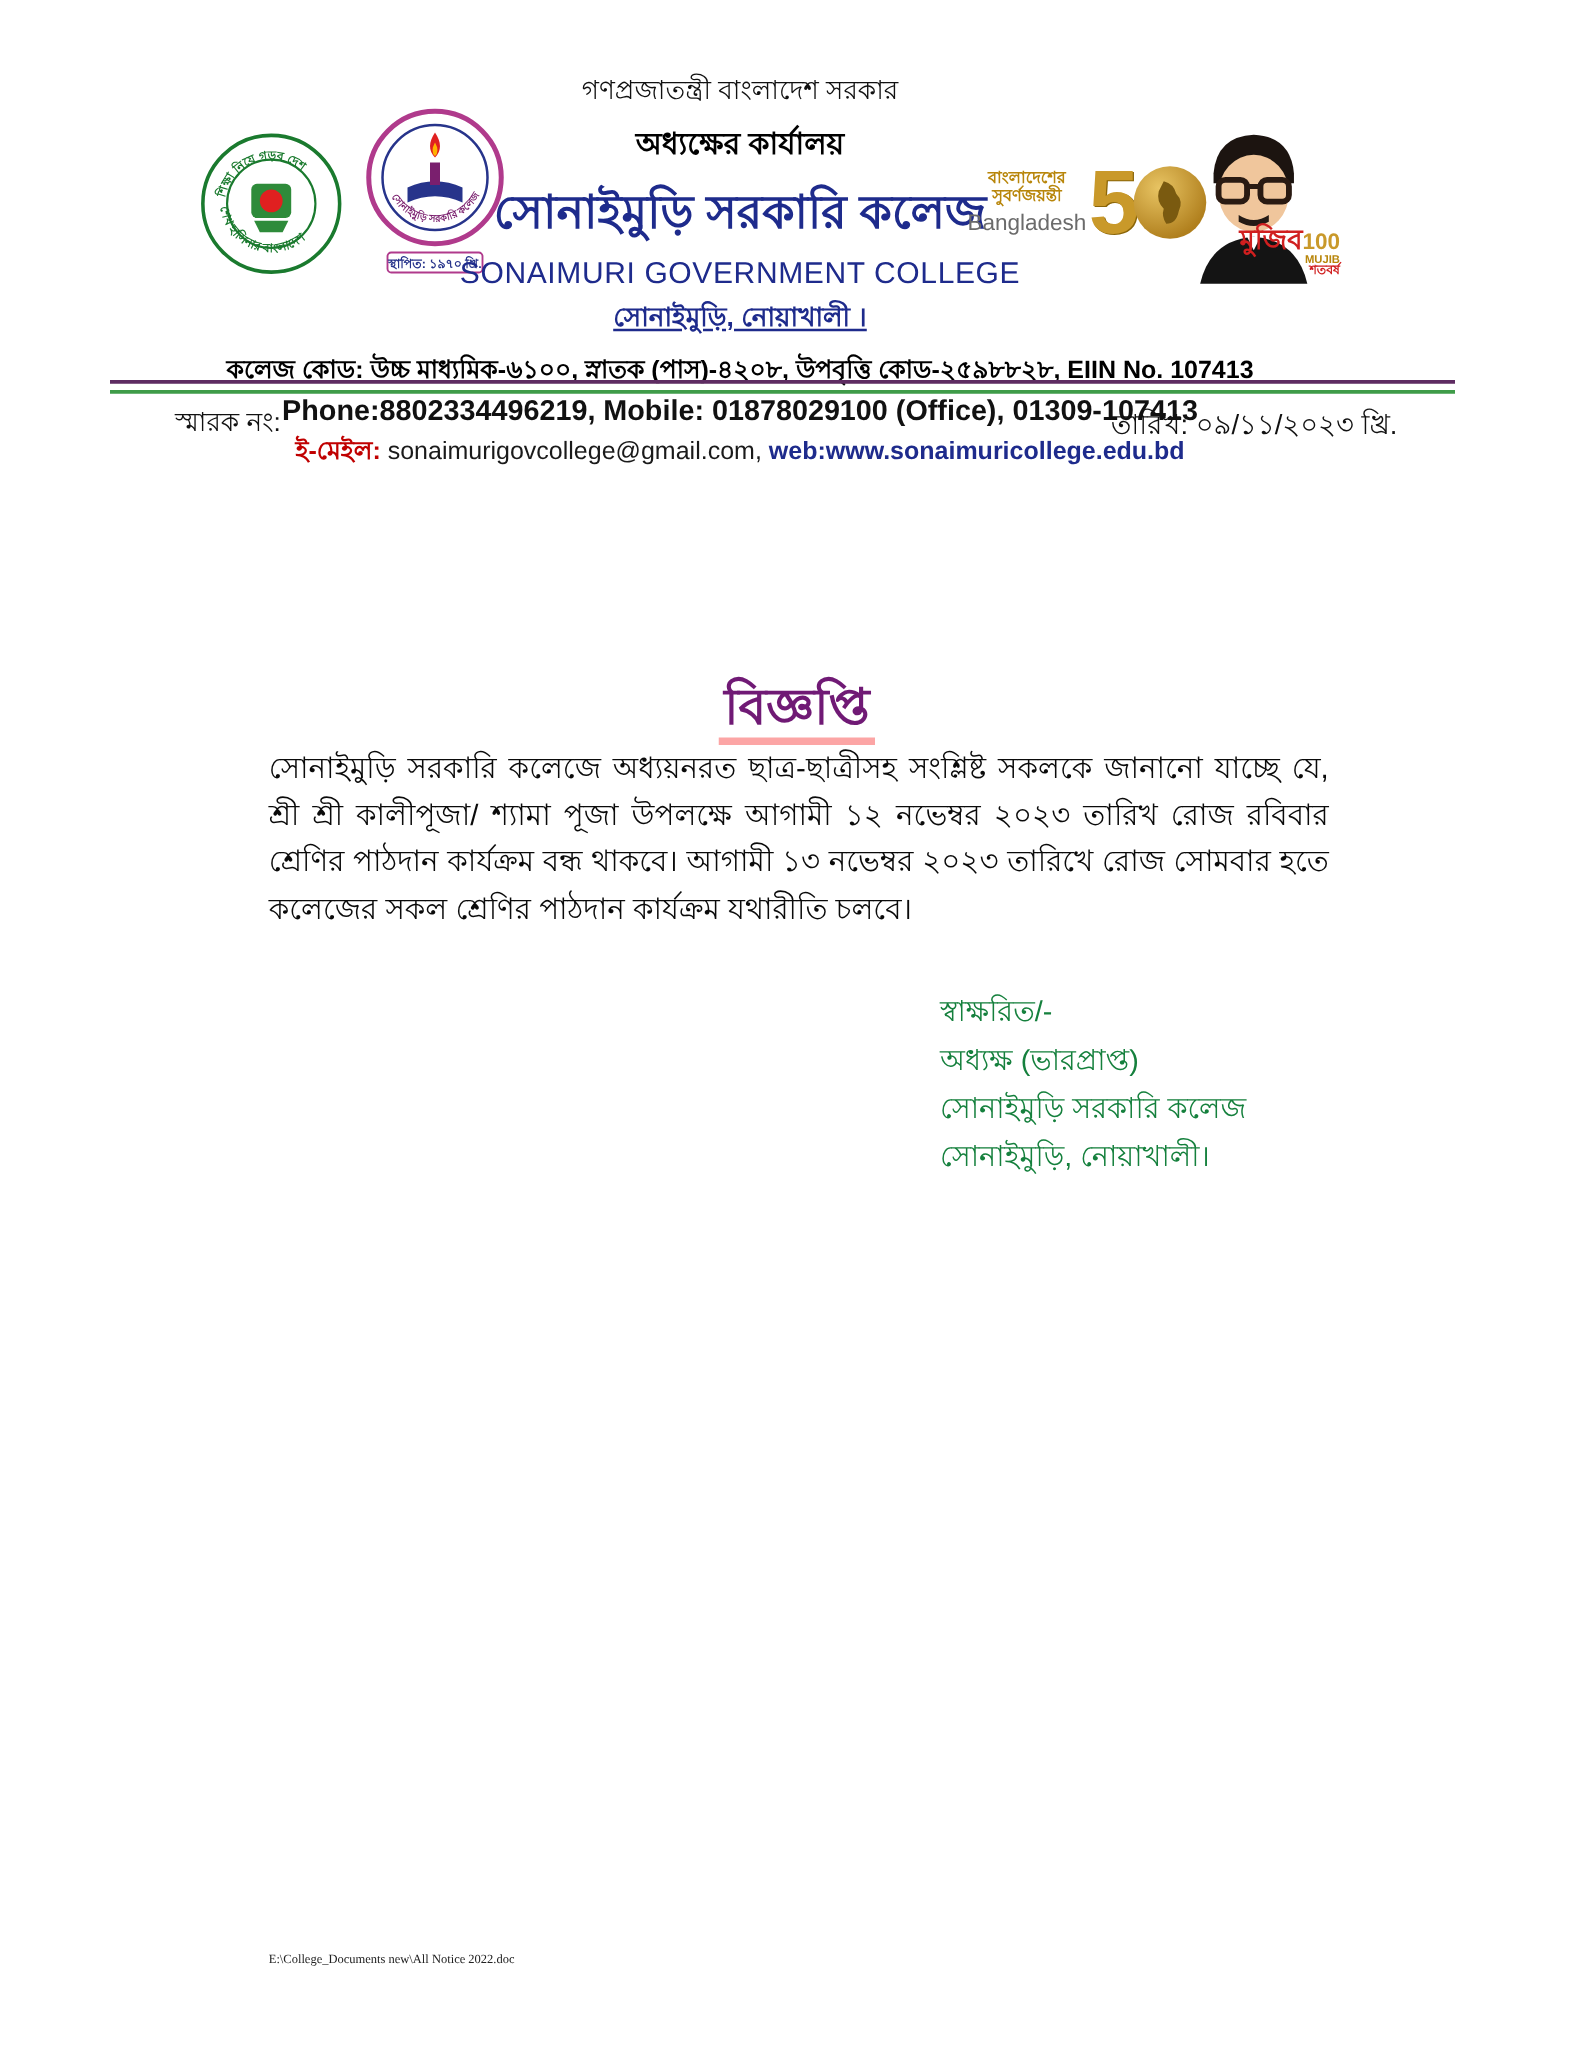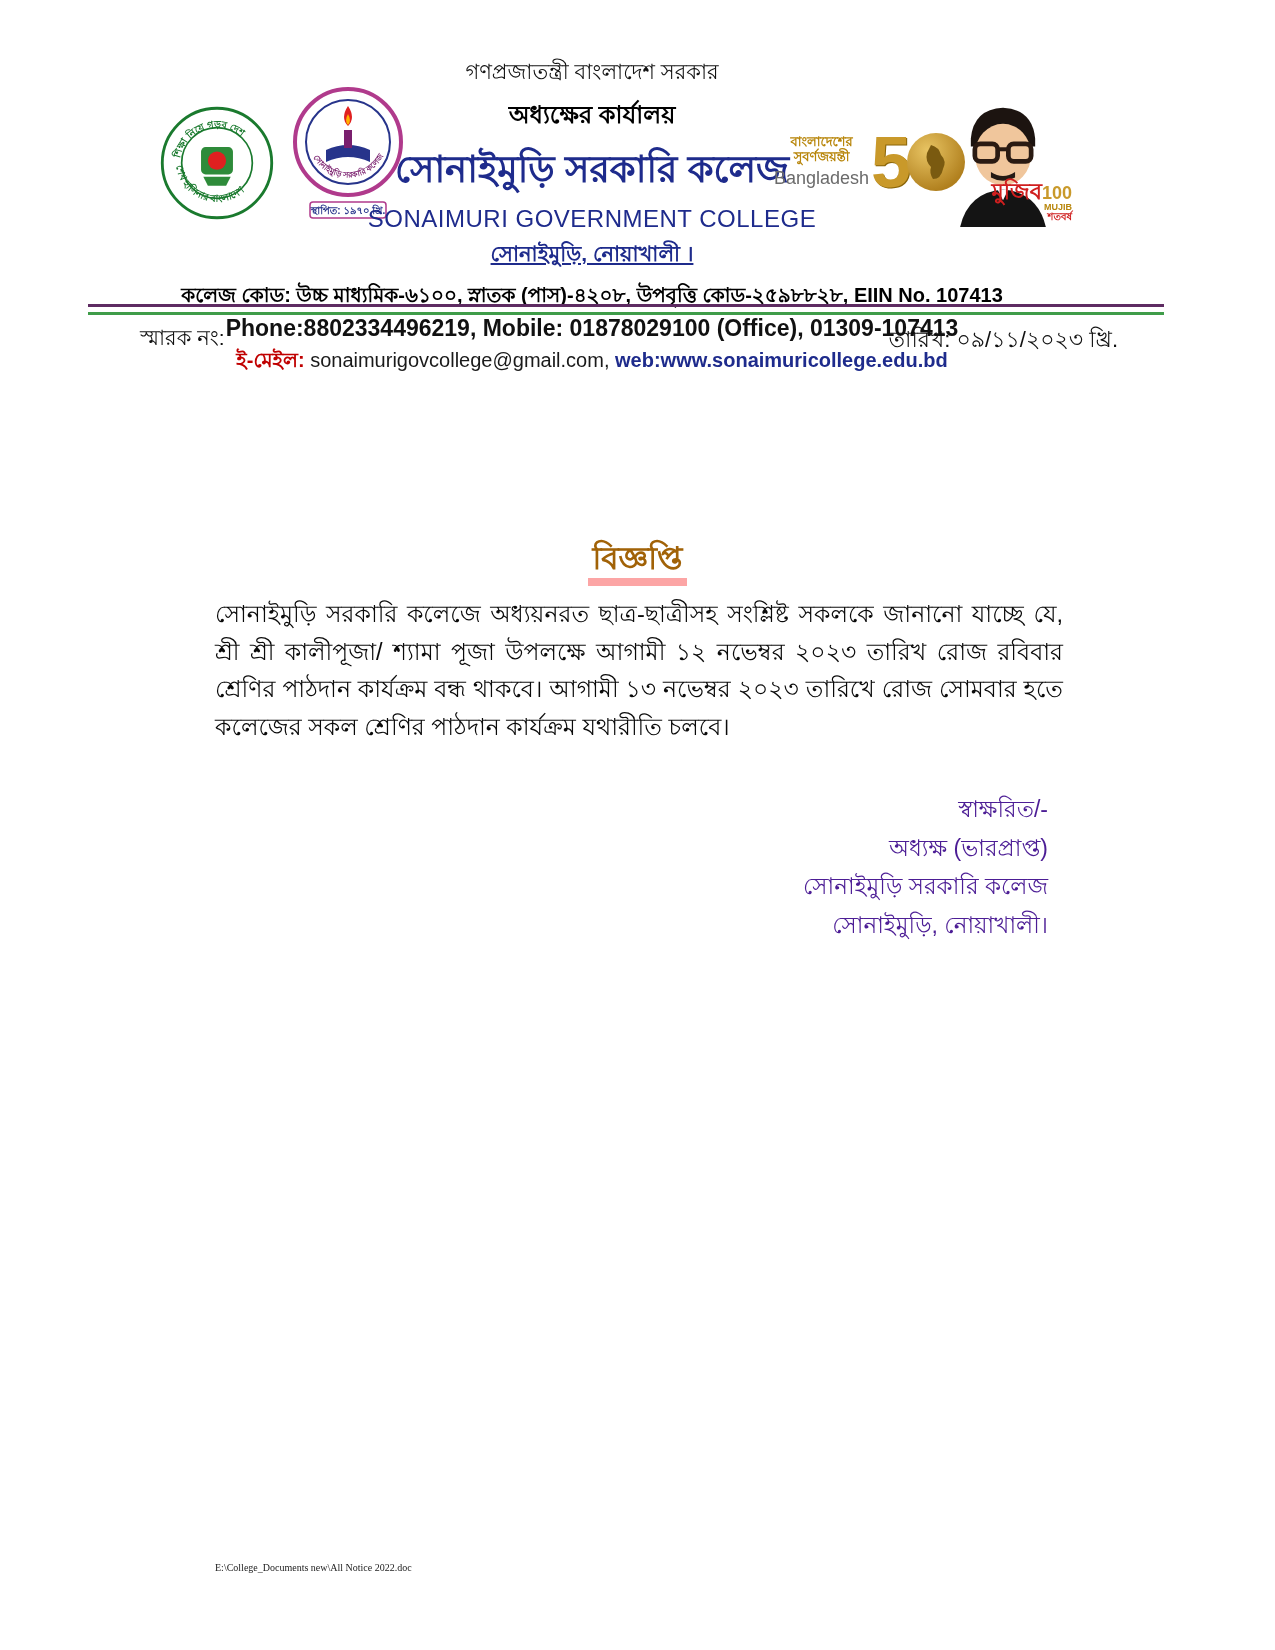--- a/index.html
+++ b/index.html
@@ -51,32 +51,32 @@
   .rule-green { position:absolute; top:312px; left:88px;  width:1076px; height:3px; background:#3f9c49; }
   
   .memo-row { position:absolute; top:322px; left:140px; right:157px; height:30px; }
   .memo-no  { position:absolute; left:0; top:0; font-size:21px; color:#111; }
   .date     { position:absolute; right:0; top:0; font-size:22px; color:#111; }
   
   .notice-title {
     position:absolute; top:534px; left:0; width:1275px; text-align:center;
   }
   .notice-title span {
-    font-size:31px; font-weight:bold; color:#a16207;
-    border-bottom:8px solid #fca5a5; padding:0 4px 2px 4px;
+    font-size:40px; font-weight:bold; color:#701a75;
+    border-bottom:6px solid #fca5a5; padding:0 4px 2px 4px;
   }
   .body-para {
     position:absolute; top:596px; left:215px; width:848px;
     font-size:23.5px; line-height:37.5px; color:#0a0a0a;
     text-align:justify; text-justify:inter-word;
   }
   
   .signature {
     position:absolute; top:790px; left:752px; width:296px;
-    text-align:right; font-size:23px; line-height:38.5px; color:#4c1d95;
+    text-align:left; font-size:23px; line-height:38.5px; color:#15803d;
   }
   
   .footer-path {
     position:absolute; top:1562px; left:215px;
     font-family:"Liberation Serif","DejaVu Serif",serif;
     font-size:10px; color:#222;
   }
   svg text { font-family:"Liberation Sans","DejaVu Sans",sans-serif; }
 </style>
 </head>

